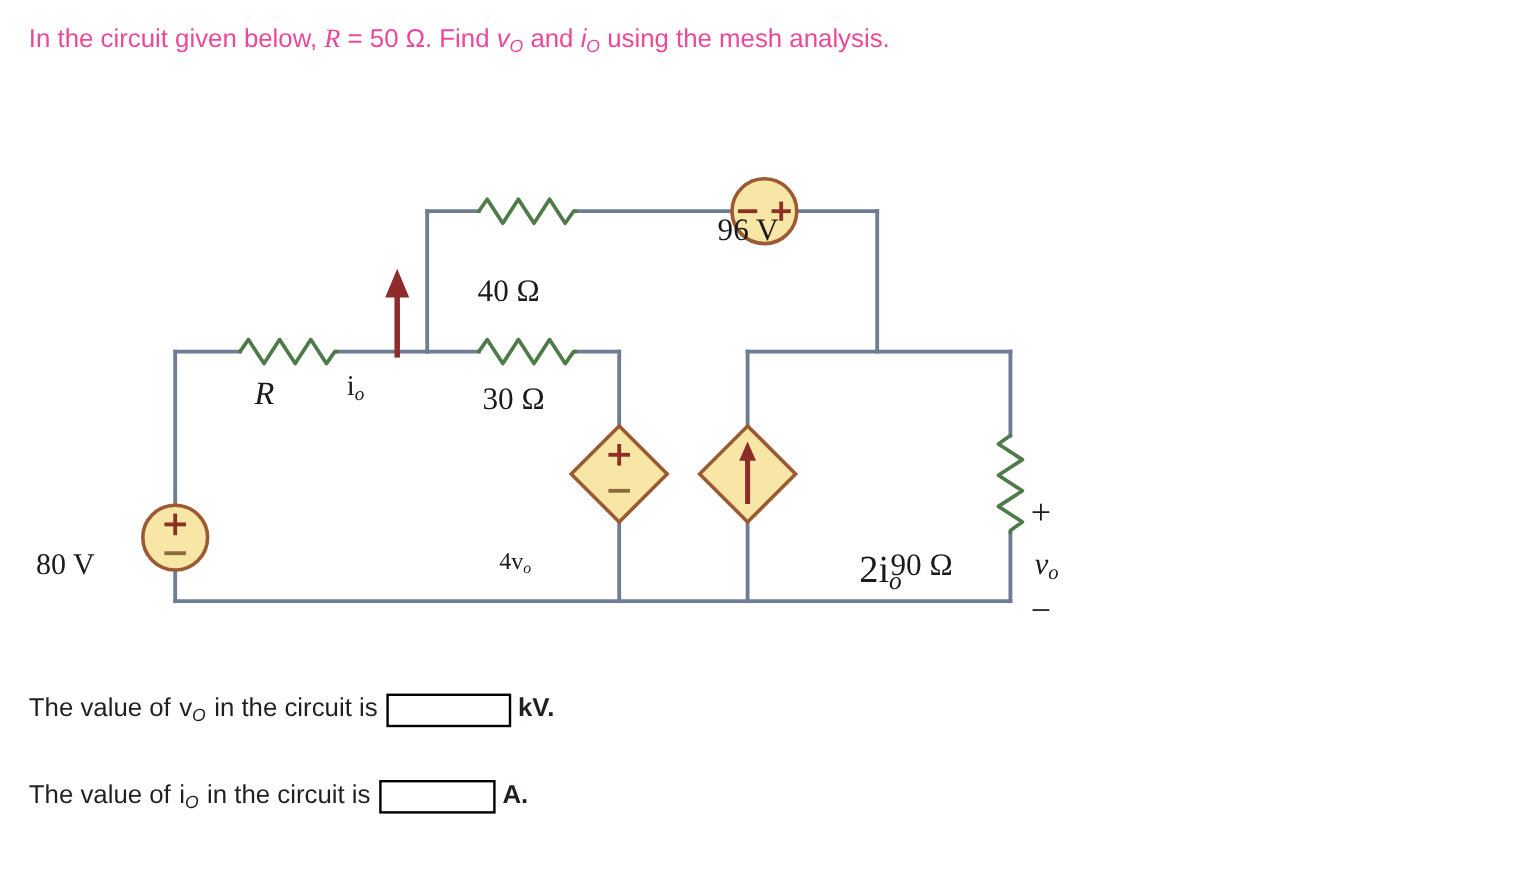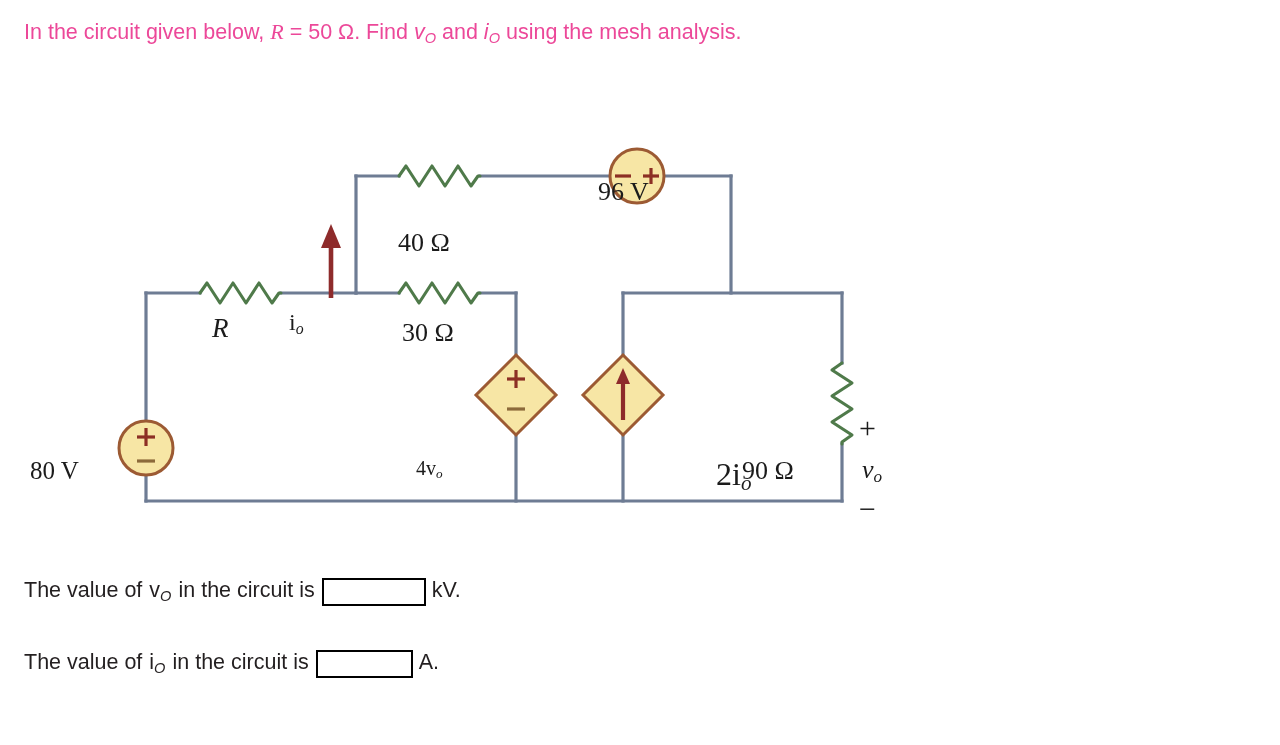--- a/index.html
+++ b/index.html
@@ -103,21 +103,21 @@
     box-sizing: border-box;
     outline: none;
     font-family: "Liberation Sans", sans-serif;
     font-size: 18px;
     padding: 0 4px;
     color: #231f20;
     margin-right: 6px;
   }
   #vo-input { width: 104px; }
   #io-input { width: 97px; }
-  .answer-unit { margin-left: 0; }
+  .answer-unit { margin-left: 0; font-weight: bold; }
 </style>
 </head>
 <body>
 
 <div class="prompt">
   <span>In the circuit given below,</span>
   <span class="sym-serif">R</span>
   <span>= 50 Ω. Find</span>
   <span class="var-sans">v</span><sub class="vsub">O</sub>
   <span>and</span>

